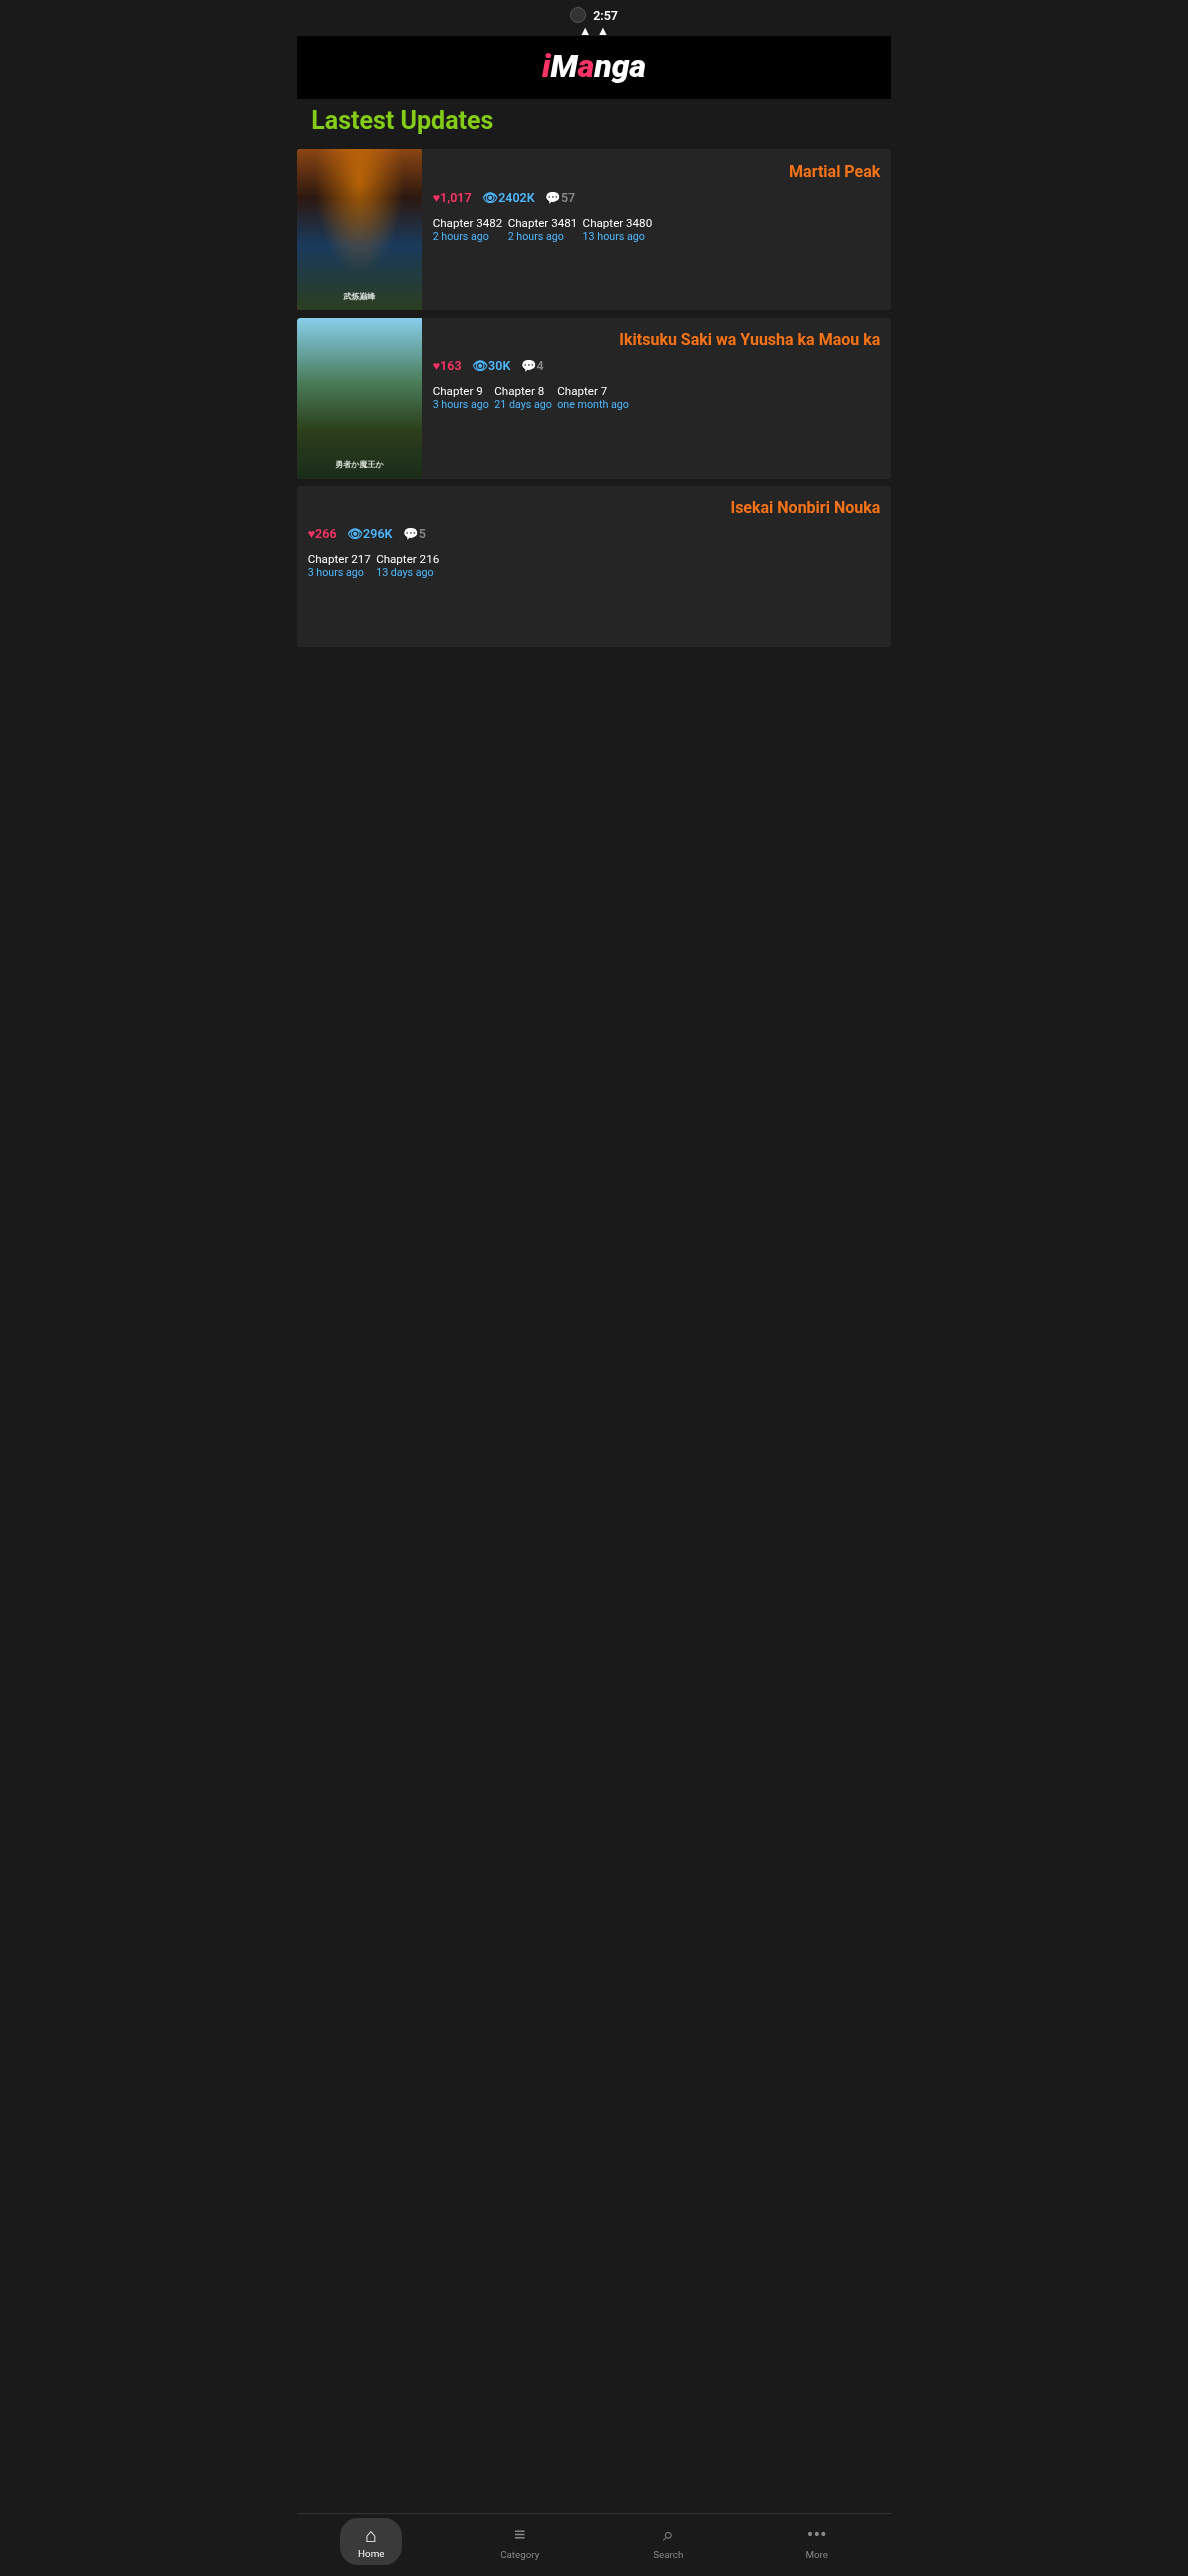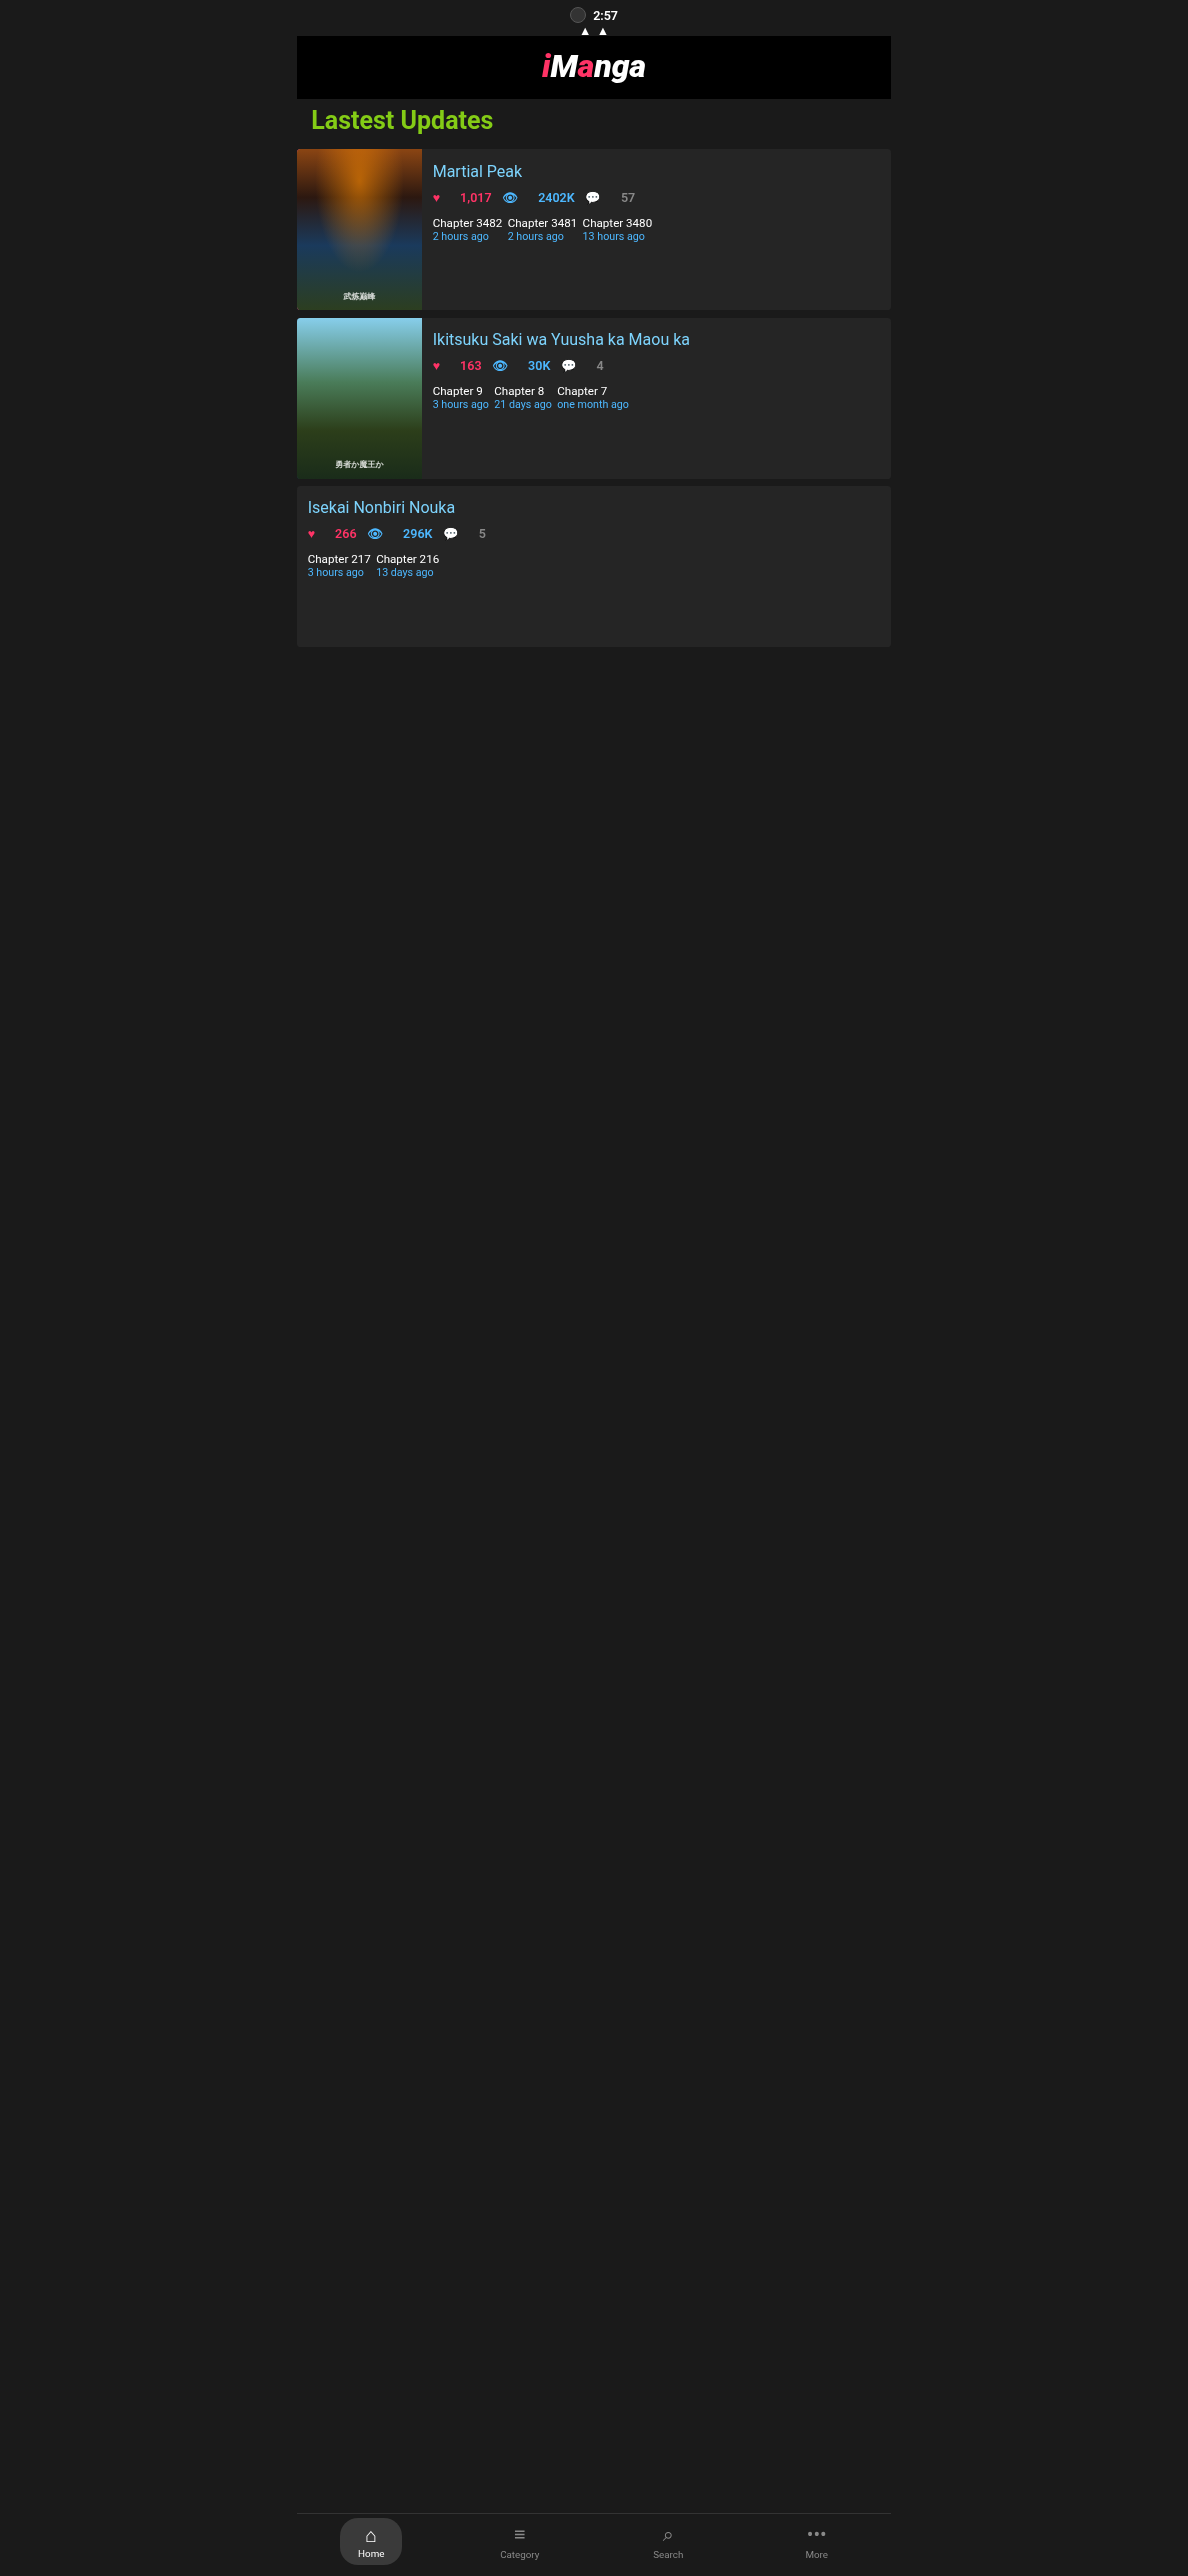--- a/index.html
+++ b/index.html
@@ -99,35 +99,36 @@
     .manga-info {
       flex: 1;
       padding: 12.5px 10.7px;
       display: flex;
       flex-direction: column;
       gap: 7.2px;
     }
 
     .manga-title {
       font-size: 16px;
-      font-weight: 400;
-      color: #7dd3fc;
+      font-weight: 700;
+      color: #f97316;
       line-height: 1.3;
+      text-align: right;
     }
 
     .manga-stats {
       display: flex;
       align-items: center;
       gap: 10.7px;
     }
 
     .stat-item {
       display: flex;
       align-items: center;
-      gap: 20px;
+      gap: 0;
       font-size: 12.5px;
       font-weight: 600;
     }
 
     .stat-heart { color: #ff3366; }
     .stat-eye { color: #4db8ff; }
     .stat-chat { color: #888888; }
 
     .chapter-list {
       display: flex;

